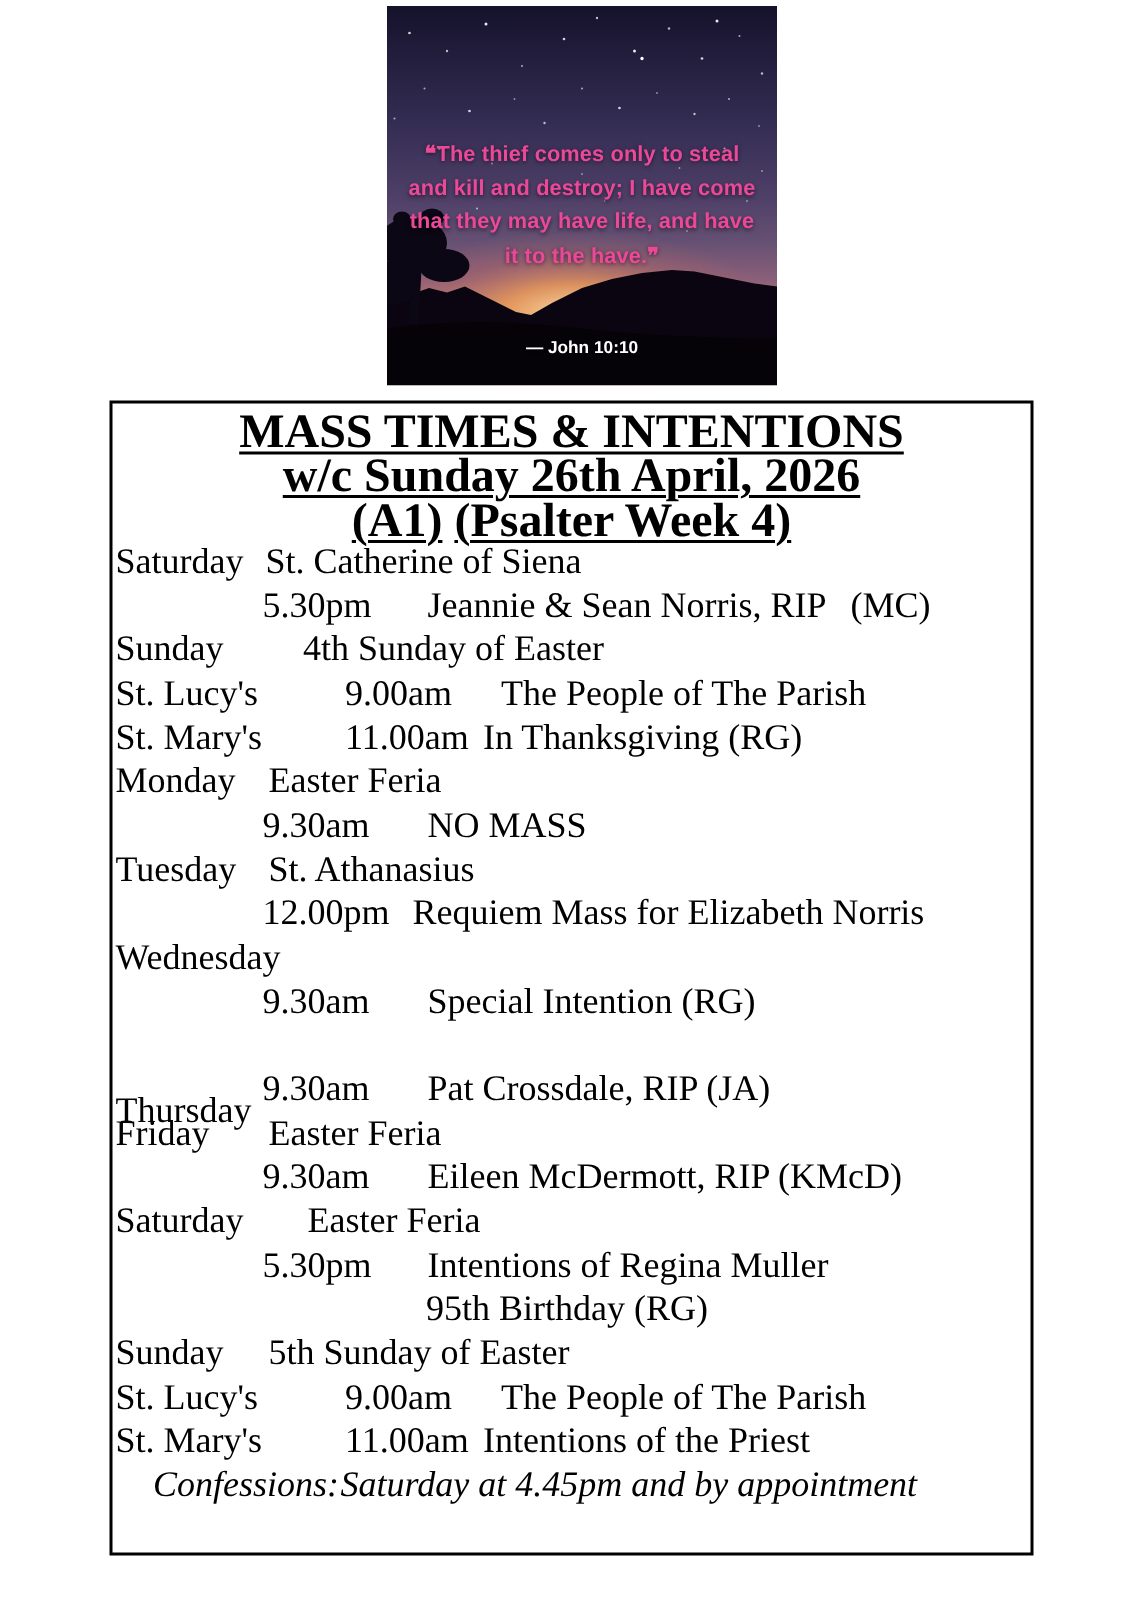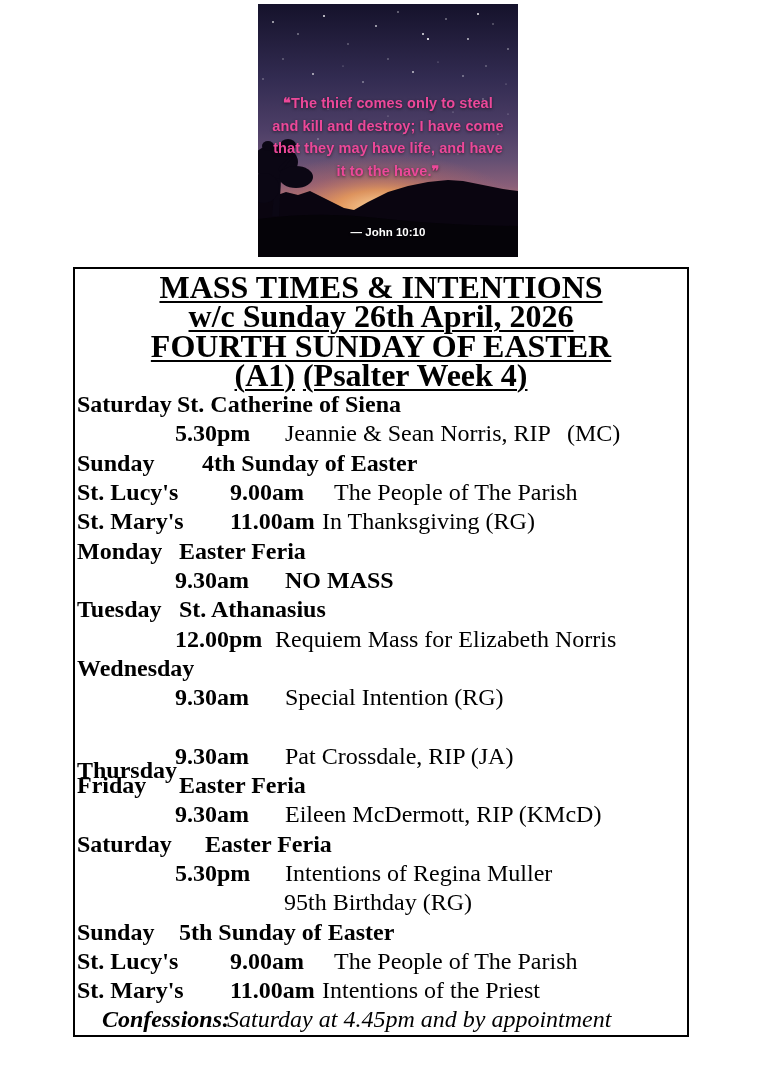--- a/index.html
+++ b/index.html
@@ -30,21 +30,21 @@
   }
   .box-inner{position:absolute;left:2px;right:2px;top:4px;}
   .hline{
     text-align:center;font-weight:bold;font-size:32px;line-height:29.3px;
     white-space:nowrap;
   }
   .hline .u{text-decoration:underline;text-decoration-thickness:2px;text-underline-offset:3px;}
   .rows{position:relative;}
   .row{position:relative;height:29.3px;font-size:24px;line-height:29.3px;}
   .cell{position:absolute;top:0;white-space:nowrap;}
-  .b{font-weight:bold;text-align:center;}
+  .b{font-weight:normal;text-align:center;}
   .i{font-style:italic;}
 </style>
 </head>
 <body>
 
 <div class="hero">
   <svg width="260" height="253" viewBox="0 0 260 253">
     <defs>
       <linearGradient id="sky" x1="0" y1="0" x2="0" y2="1">
         <stop offset="0" stop-color="#15122b"></stop>
@@ -134,23 +134,20 @@
 
 <div class="box">
   <div class="box-inner">
     <div class="hline">
       <span class="u">MASS TIMES &amp; INTENTIONS</span>
     </div>
     <div class="hline">
       <span class="u">w/c Sunday 26th April, 2026</span>
     </div>
     <div class="hline">
-      <span class="u">FOURTH SUNDAY OF EASTER</span>
-    </div>
-    <div class="hline">
       <span class="u">(A1)</span>
       <span> </span>
       <span class="u">(Psalter Week 4)</span>
     </div>
     <div class="rows">
         <div class="row">
           <span class="cell b" style="left: 0px;">Saturday</span>
           <span class="cell b" style="left: 100px;">St. Catherine of Siena</span>
         </div>
         <div class="row">

